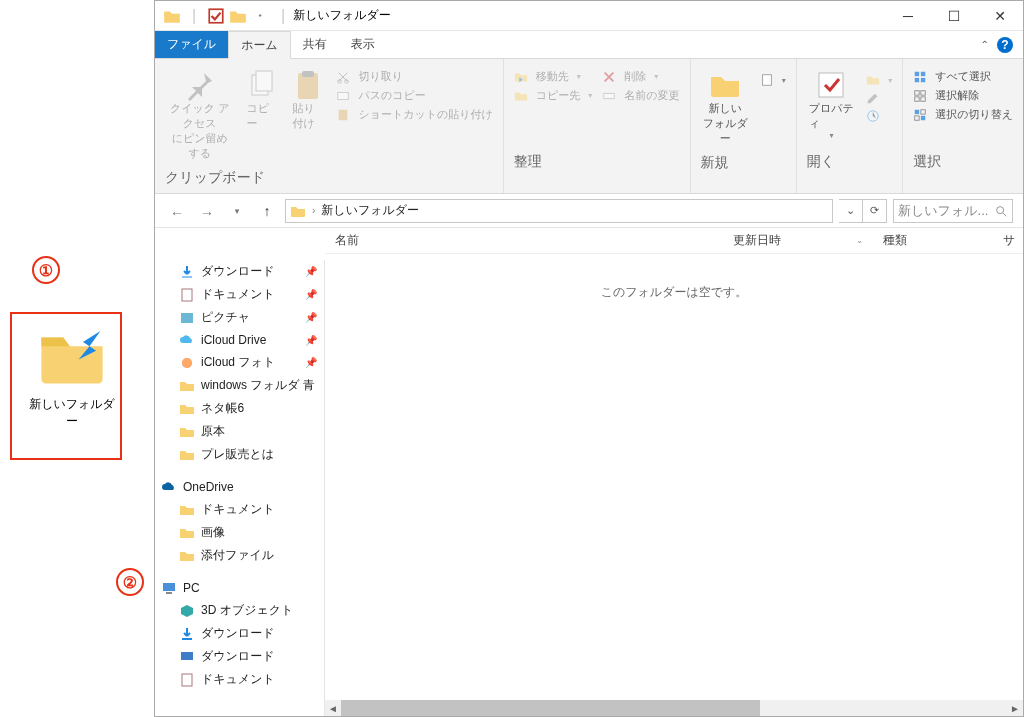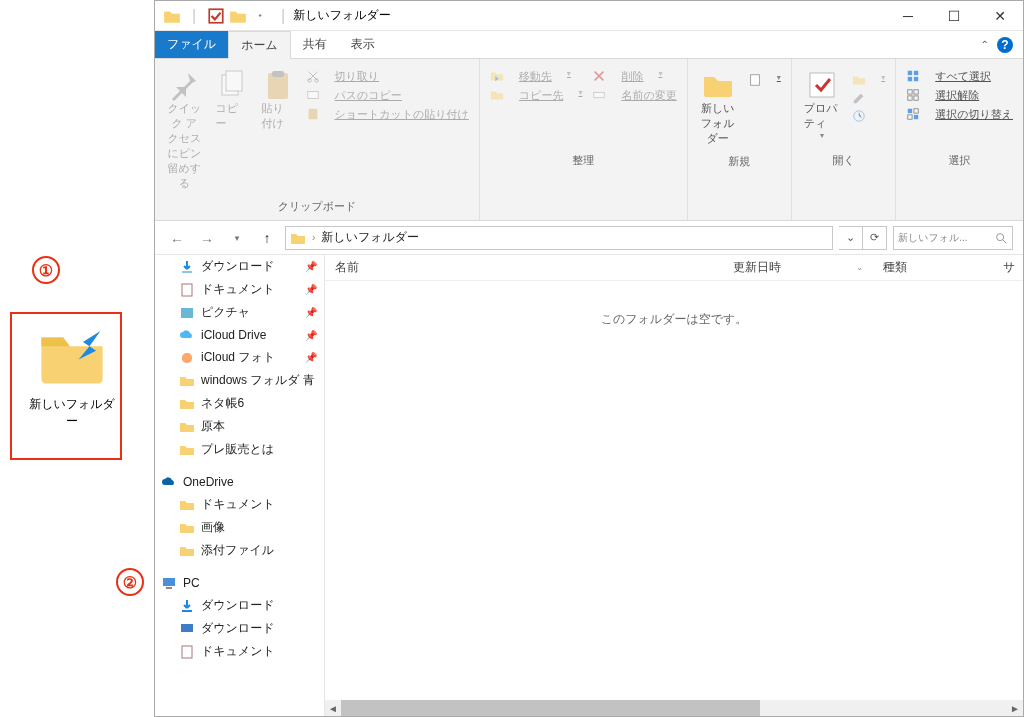--- a/index.html
+++ b/index.html
@@ -30,44 +30,44 @@
   .tabrow .tab.file { background:#1979ca; color:#fff; }
   .tabrow .tab.active { border:1px solid #d9d9d9; border-bottom:1px solid #f3f3f3; background:#f3f3f3; margin-bottom:-1px;}
   .tabrow .right { margin-left:auto; display:flex; align-items:center; gap:8px; padding-right:10px; color:#555;}
   .tabrow .right .caret{font-size:10px;}
   .tabrow .right .help{background:#006ecf;color:#fff;border-radius:50%;width:16px;height:16px;display:flex;align-items:center;justify-content:center;font-size:12px;font-weight:700;}
 
   
   .ribbon { background:#f3f3f3; border-bottom:1px solid #d9d9d9; display:flex; }
   .rgroup { border-right:1px solid #e0e0e0; padding:6px 10px 0; display:flex; flex-direction:column; }
   .rgroup .body { display:flex; align-items:flex-start; gap:10px; min-height:84px;}
-  .rgroup .glabel { text-align:center; font-size:11px; color:#666; padding:4px 0 6px;}
+  .rgroup .glabel { font-size:14px; color:#666; padding:4px 0 6px;}
   .rbtn-lg { display:flex; flex-direction:column; align-items:center; font-size:11px; color:#555; gap:0; padding:4px 2px;}
   .rbtn-lg svg { width:32px; height:32px; }
   .rcol { display:flex; flex-direction:column; gap:4px; font-size:11px; color:#555; padding-top:4px;}
-  .rcol .row { display:flex; gap:15px; white-space:nowrap;text-decoration:underline;}
+  .rcol .row { display:flex; align-items:center; gap:8px; white-space:nowrap;}
   .rcol .row svg{width:14px;height:14px;flex-shrink:0;}
   .disabled{opacity:.45;}
 
   
   .navrow { height:34px; display:flex; align-items:center; gap:6px; padding:4px 10px; border-bottom:1px solid #e5e5e5;}
   .navbtn { width:24px; height:24px; display:flex; align-items:center; justify-content:center; color:#777; font-size:14px;}
   .navbtn.enabled{color:#333;}
   .addr { flex:1; height:24px; border:1px solid #c8c8c8; display:flex; align-items:center; font-size:12px; padding:0 4px; gap:6px;}
   .addr svg{width:16px;height:16px;}
   .addr .crumb{color:#222;}
   .addr .sep{color:#888; font-size:10px;}
   .addr-tools{display:flex;}
   .addr-tools .btn{width:24px;height:24px;border:1px solid #c8c8c8;border-left:none;display:flex;align-items:center;justify-content:center;color:#555;font-size:11px;}
-  .search { width:120px; height:24px; border:1px solid #c8c8c8; display:flex; align-items:center; font-size:10px; padding:0 4px; color:#888; gap:4px;}
+  .search { width:120px; height:24px; border:1px solid #c8c8c8; display:flex; align-items:center; font-size:13px; padding:0 4px; color:#888; gap:4px;}
   .search svg{width:14px;height:14px;}
 
   
   .panes { flex:1; display:flex; overflow:hidden;}
-  .navpane { width:170px; border-right:1px solid #e5e5e5; overflow-y:auto; font-size:12px; position:relative;}
+  .navpane { width:170px; border-right:1px solid #e5e5e5; overflow-y:auto; font-size:12px; position:relative;margin-top:32px;}
   .navpane::-webkit-scrollbar{width:16px;}
   .navpane::-webkit-scrollbar-track{background:#f0f0f0;}
   .navpane::-webkit-scrollbar-thumb{background:#c2c2c2;}
   .tree-item{display:flex;align-items:center;gap:6px;padding:3px 6px;white-space:nowrap;color:#222;}
   .tree-item .ico{width:16px;height:16px;display:flex;align-items:center;justify-content:center;flex-shrink:0;}
   .tree-item .pin{margin-left:auto;color:#8a8a8a;font-size:10px;}
   .tree-indent-1{padding-left:24px;}
 
   .content { flex:1; display:flex; flex-direction:column; position:relative;}
   .cols { display:flex; font-size:12px; color:#444; border-bottom:1px solid #eee; padding:4px 0;}
@@ -470,20 +470,28 @@
             <svg viewBox="0 0 16 16">
               <rect x="2" y="3" width="12" height="8" fill="#4a90d9"></rect>
               <rect x="5" y="12" width="6" height="2" fill="#888"></rect>
             </svg>
           </span>
           <span>PC</span>
         </div>
       <div class="tree-item tree-indent-1">
           <span class="ico">
             <svg viewBox="0 0 16 16">
+              <path fill="#3aa" d="M8 2l6 3v6l-6 3-6-3V5z"></path>
+            </svg>
+          </span>
+          <span>3D オブジェクト</span>
+        </div>
+      <div class="tree-item tree-indent-1">
+          <span class="ico">
+            <svg viewBox="0 0 16 16">
               <path fill="none" stroke="#1e88e5" stroke-width="2" d="M8 2v8m0 0l-3-3m3 3l3-3M3 13h10"></path>
             </svg>
           </span>
           <span>ダウンロード</span>
         </div>
       <div class="tree-item tree-indent-1">
           <span class="ico">
             <svg viewBox="0 0 16 16">
               <rect x="2" y="3" width="12" height="8" fill="#3d7cc9"></rect>
             </svg>

